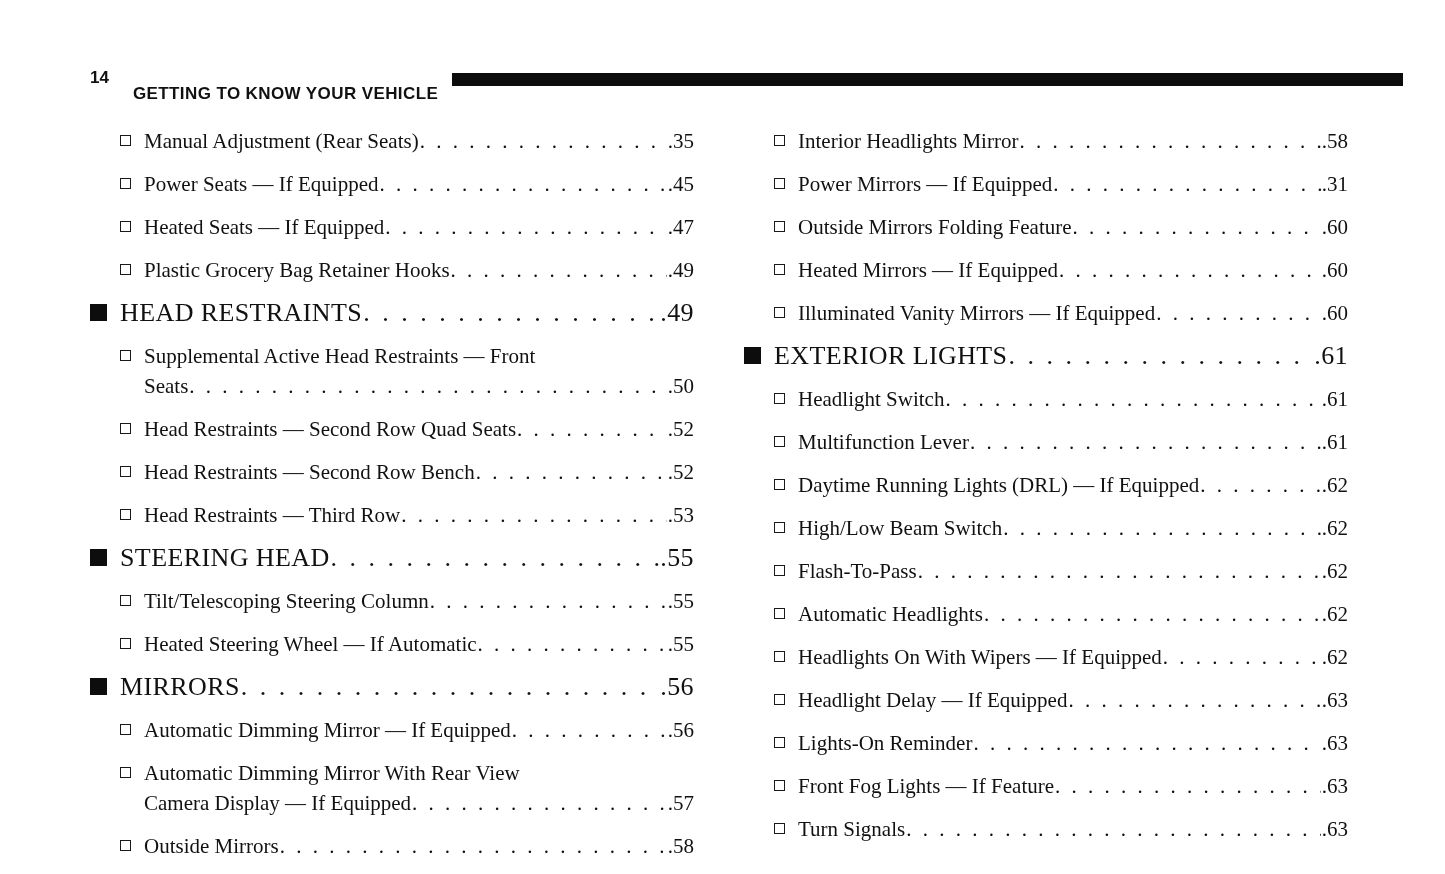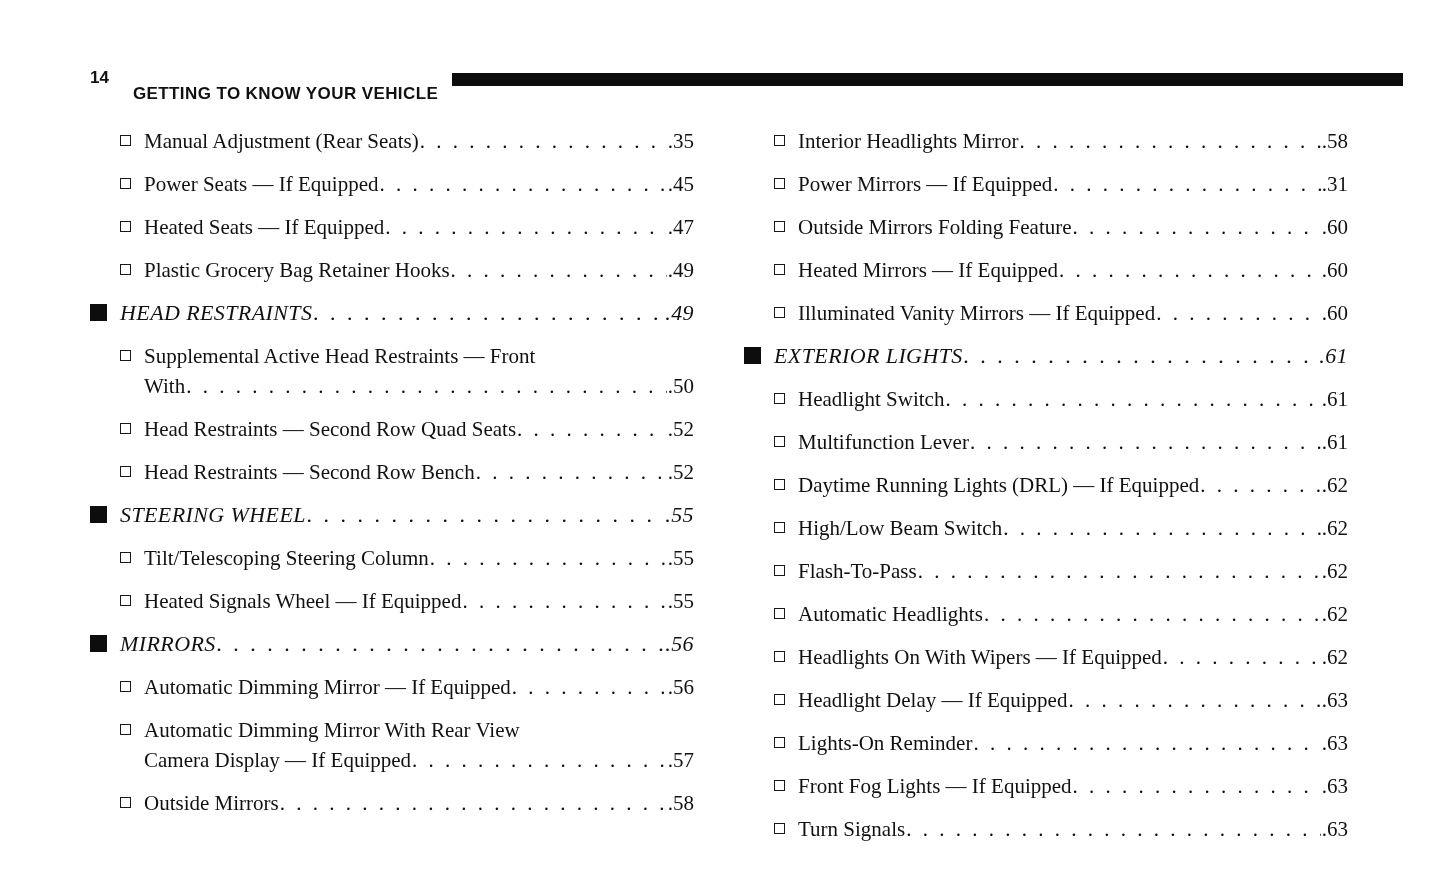--- a/index.html
+++ b/index.html
@@ -50,23 +50,22 @@
   }
   .entry {
     display: flex;
     align-items: flex-start;
     font-size: 21px;
     line-height: 30px;
     margin-bottom: 13px;
   }
   .entry.item { padding-left: 30px; }
   .entry.section {
-    font-size: 22px;
+    font-size: 26px;
     letter-spacing: 0.4px;
-    font-style: italic;
   }
   .bullet { flex: 0 0 auto; }
   .entry.item .bullet {
     width: 9px;
     height: 9px;
     border: 1.5px solid #1a1a1a;
     background: #ffffff;
     margin-top: 9px;
     margin-right: 13px;
   }
@@ -159,21 +158,21 @@
               <span class="leader"></span>
               <span class="pagenum">49</span>
             </div>
           </div>
         </div>
         <div class="entry item">
           <span class="bullet"></span>
           <div class="body">
             <div class="line">Supplemental Active Head Restraints — Front</div>
             <div class="lastline">
-              <span class="title">With</span>
+              <span class="title">Seats</span>
               <span class="leader"></span>
               <span class="pagenum">50</span>
             </div>
           </div>
         </div>
         <div class="entry item">
           <span class="bullet"></span>
           <div class="body">
             <div class="lastline">
               <span class="title">Head Restraints — Second Row Quad Seats</span>
@@ -185,45 +184,55 @@
         <div class="entry item">
           <span class="bullet"></span>
           <div class="body">
             <div class="lastline">
               <span class="title">Head Restraints — Second Row Bench</span>
               <span class="leader"></span>
               <span class="pagenum">52</span>
             </div>
           </div>
         </div>
+        <div class="entry item">
+          <span class="bullet"></span>
+          <div class="body">
+            <div class="lastline">
+              <span class="title">Head Restraints — Third Row</span>
+              <span class="leader"></span>
+              <span class="pagenum">53</span>
+            </div>
+          </div>
+        </div>
         <div class="entry section">
           <span class="bullet"></span>
           <div class="body">
             <div class="lastline">
-              <span class="title">STEERING WHEEL</span>
+              <span class="title">STEERING HEAD</span>
               <span class="leader"></span>
               <span class="pagenum">55</span>
             </div>
           </div>
         </div>
         <div class="entry item">
           <span class="bullet"></span>
           <div class="body">
             <div class="lastline">
               <span class="title">Tilt/Telescoping Steering Column</span>
               <span class="leader"></span>
               <span class="pagenum">55</span>
             </div>
           </div>
         </div>
         <div class="entry item">
           <span class="bullet"></span>
           <div class="body">
             <div class="lastline">
-              <span class="title">Heated Signals Wheel — If Equipped</span>
+              <span class="title">Heated Steering Wheel — If Automatic</span>
               <span class="leader"></span>
               <span class="pagenum">55</span>
             </div>
           </div>
         </div>
         <div class="entry section">
           <span class="bullet"></span>
           <div class="body">
             <div class="lastline">
               <span class="title">MIRRORS</span>
@@ -412,21 +421,21 @@
               <span class="title">Lights-On Reminder</span>
               <span class="leader"></span>
               <span class="pagenum">63</span>
             </div>
           </div>
         </div>
         <div class="entry item">
           <span class="bullet"></span>
           <div class="body">
             <div class="lastline">
-              <span class="title">Front Fog Lights — If Equipped</span>
+              <span class="title">Front Fog Lights — If Feature</span>
               <span class="leader"></span>
               <span class="pagenum">63</span>
             </div>
           </div>
         </div>
         <div class="entry item">
           <span class="bullet"></span>
           <div class="body">
             <div class="lastline">
               <span class="title">Turn Signals</span>

